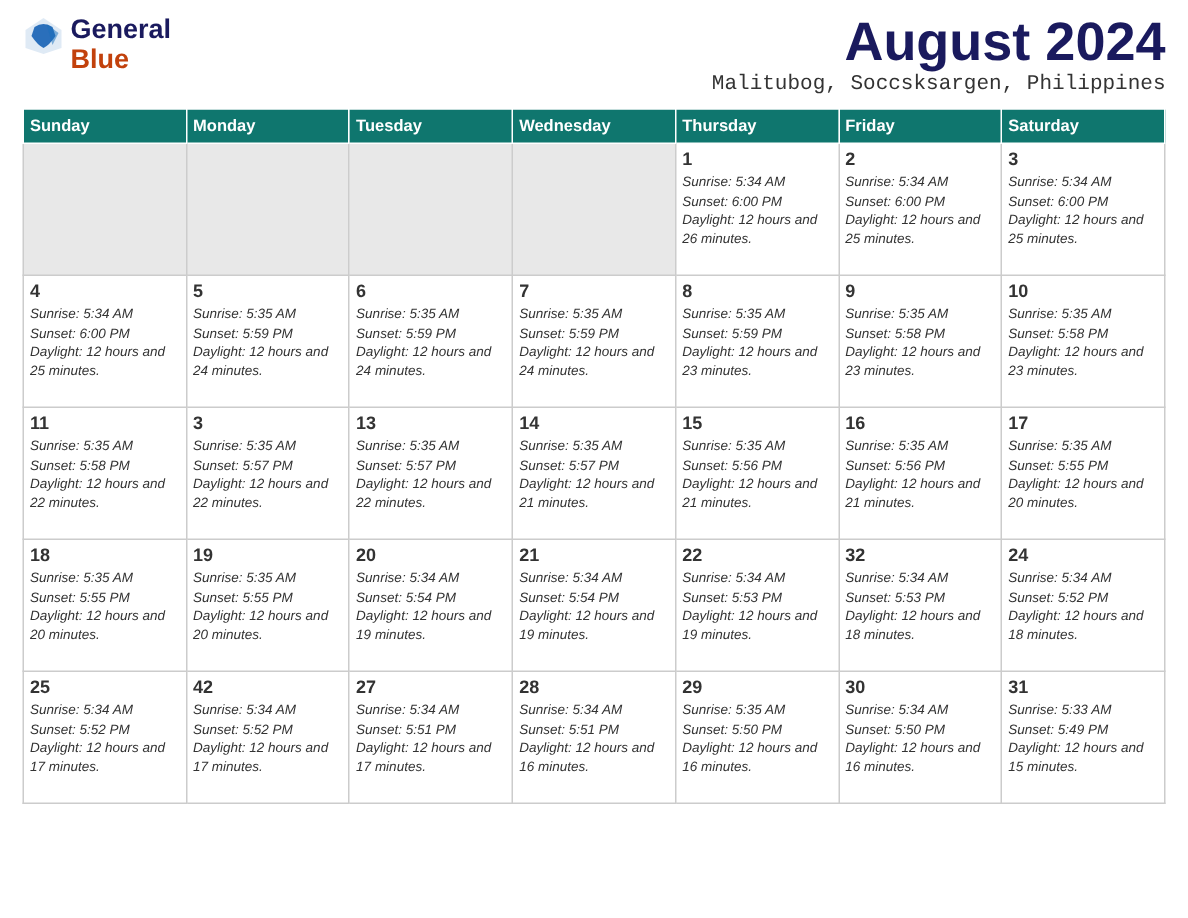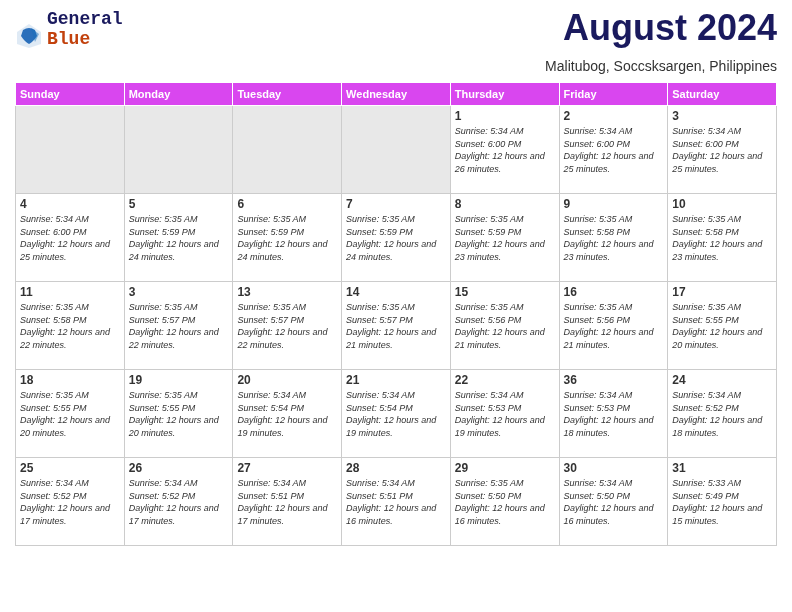--- a/index.html
+++ b/index.html
@@ -2,32 +2,32 @@
 <html><head>
   <meta charset="utf-8">
   <style>
     * { margin: 0; padding: 0; box-sizing: border-box; }
     body { width: 792px; height: 612px; font-family: Arial, sans-serif; background: #fff; overflow: hidden; }
     
     .page { width: 792px; height: 612px; padding: 10px 15px; }
     
     .header { display: flex; justify-content: space-between; align-items: flex-start; margin-bottom: 8px; }
     
-    .logo { display: flex; align-items: flex-end; gap: 4px; font-family: Liberation Mono, monospace; }
+    .logo { display: flex; align-items: flex-start; gap: 4px; }
     .logo-text { font-size: 18px; font-weight: bold; color: #1a1a5e; line-height: 1.1; }
     .logo-text .blue { color: #c2410c; }
     .logo-icon { width: 28px; height: 28px; }
     
     .title-block { text-align: right; }
     .month-title { font-size: 36px; font-weight: bold; color: #1a1a5e; line-height: 1; }
-    .location { font-size: 14px; color: #333; margin-top: 12px; }
+    .location { font-size: 14px; color: #333; margin-top: 2px; font-family: Liberation Mono, monospace; }
     
     .calendar { width: 100%; border-collapse: collapse; }
     
-    .calendar th { background: #d946ef; color: #fff; font-size: 11px; font-weight: bold; padding: 5px 4px; text-align: left; border: 1px solid #fff; }
+    .calendar th { background: #0f766e; color: #fff; font-size: 11px; font-weight: bold; padding: 5px 4px; text-align: left; border: 1px solid #fff; }
     
     .calendar td { vertical-align: top; border: 1px solid #ccc; padding: 3px 4px; font-size: 9px; color: #333; background: #fff; width: calc(100% / 7); }
     .calendar td.shaded { background: #e8e8e8; }
     
     .day-num { font-size: 12px; font-weight: bold; color: #333; display: block; margin-bottom: 2px; }
     
     .day-info { font-size: 9px; line-height: 1.4; color: #333; font-style: italic; }
   </style>
 </head>
 <body>
@@ -157,35 +157,35 @@
           </td>
           <td>
             <span class="day-num">21</span>
             <div class="day-info">Sunrise: 5:34 AM<br>Sunset: 5:54 PM<br>Daylight: 12 hours and 19 minutes.</div>
           </td>
           <td>
             <span class="day-num">22</span>
             <div class="day-info">Sunrise: 5:34 AM<br>Sunset: 5:53 PM<br>Daylight: 12 hours and 19 minutes.</div>
           </td>
           <td>
-            <span class="day-num">36</span>
+            <span class="day-num">32</span>
             <div class="day-info">Sunrise: 5:34 AM<br>Sunset: 5:53 PM<br>Daylight: 12 hours and 18 minutes.</div>
           </td>
           <td>
             <span class="day-num">24</span>
             <div class="day-info">Sunrise: 5:34 AM<br>Sunset: 5:52 PM<br>Daylight: 12 hours and 18 minutes.</div>
           </td>
         </tr>
         <tr style="height: 88px;">
           <td>
             <span class="day-num">25</span>
             <div class="day-info">Sunrise: 5:34 AM<br>Sunset: 5:52 PM<br>Daylight: 12 hours and 17 minutes.</div>
           </td>
           <td>
-            <span class="day-num">26</span>
+            <span class="day-num">42</span>
             <div class="day-info">Sunrise: 5:34 AM<br>Sunset: 5:52 PM<br>Daylight: 12 hours and 17 minutes.</div>
           </td>
           <td>
             <span class="day-num">27</span>
             <div class="day-info">Sunrise: 5:34 AM<br>Sunset: 5:51 PM<br>Daylight: 12 hours and 17 minutes.</div>
           </td>
           <td>
             <span class="day-num">28</span>
             <div class="day-info">Sunrise: 5:34 AM<br>Sunset: 5:51 PM<br>Daylight: 12 hours and 16 minutes.</div>
           </td>

